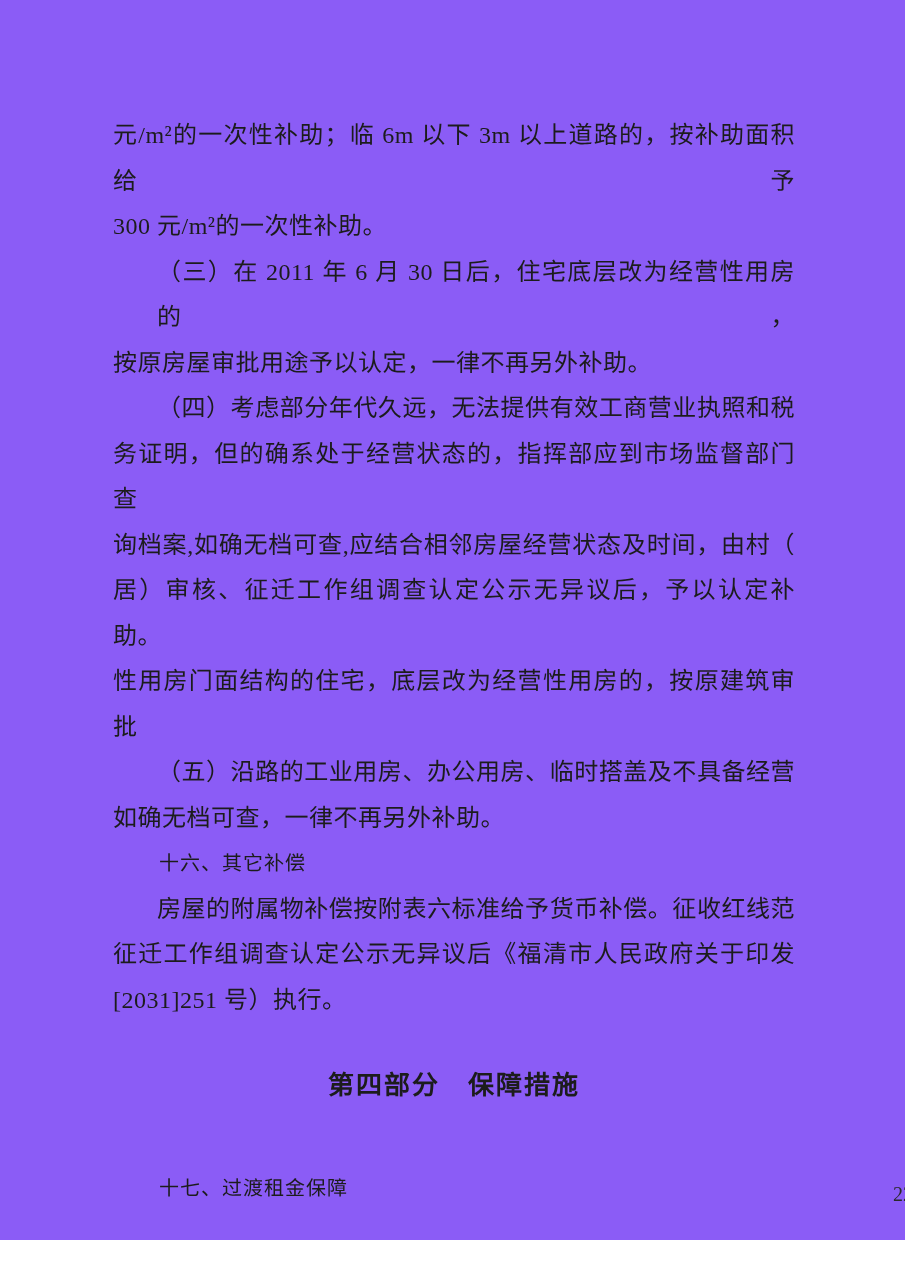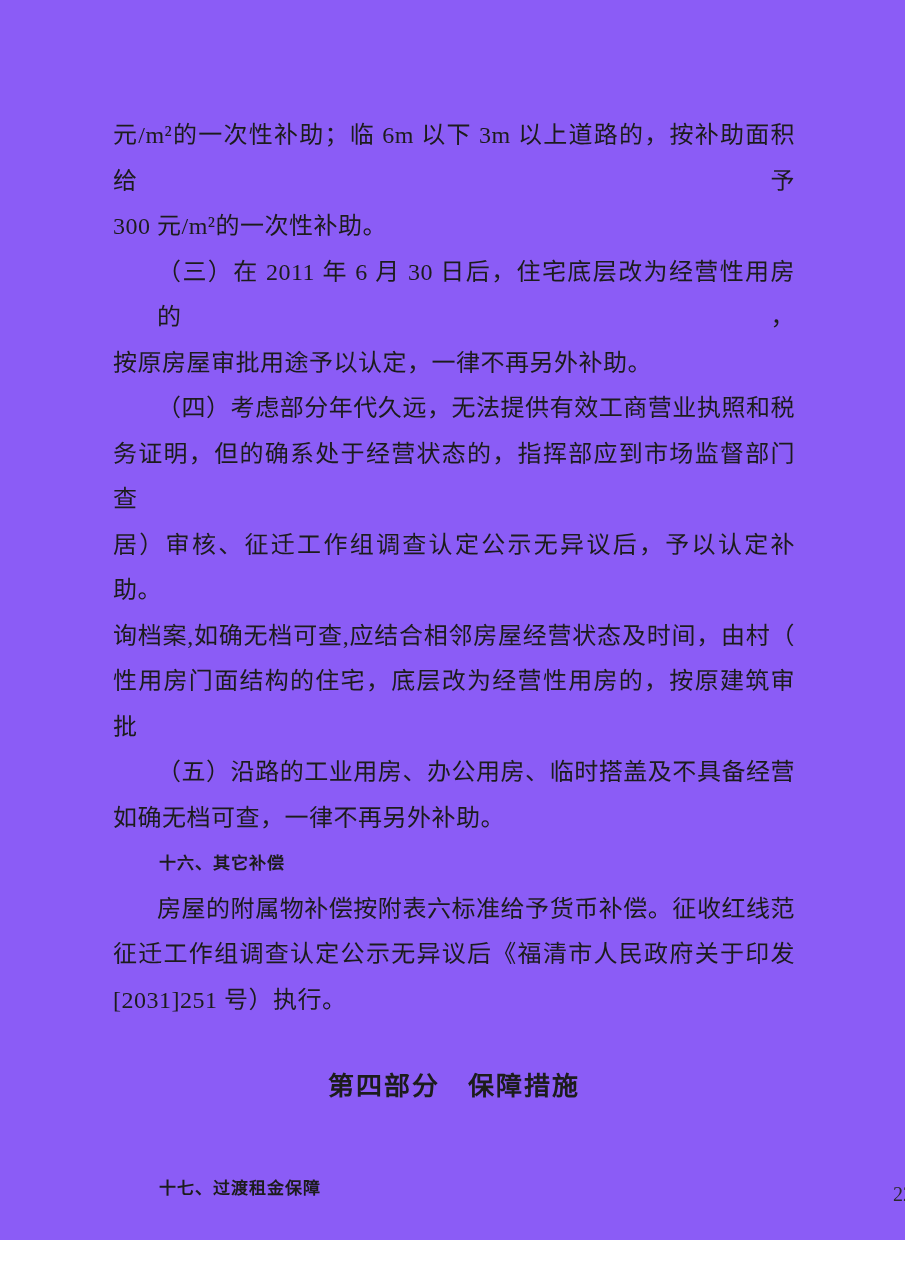--- a/index.html
+++ b/index.html
@@ -28,32 +28,32 @@
     line-height: 45.5px;
     text-align: justify;
     text-align-last: justify;
     white-space: normal;
     letter-spacing: 0.5px;
   }
   .line.end { text-align-last: left; }
   .line.first { padding-left: 44px; }
   .block.heading .line {
     font-family: "Liberation Sans", "DejaVu Sans", sans-serif;
-    font-weight: 700;
-    font-size: 17px;
+    font-weight: 400;
+    font-size: 20px;
     padding-left: 46px;
     text-align-last: left;
     letter-spacing: 1px;
   }
   .block.section-title {
     margin-top: 39px;
     margin-bottom: 56px;
   }
   .block.section-title .line {
-    font-family: Liberation Sans, sans-serif;
+    font-family: Liberation Serif, serif;
     font-weight: 700;
     font-size: 26px;
     line-height: 48px;
     text-align: left;
     text-align-last: center;
     padding-left: 0;
     letter-spacing: 2px;
   }
   .page-number {
     position: absolute;
@@ -75,22 +75,22 @@
         <div class="line">元/m²的一次性补助；临 6m 以下 3m 以上道路的，按补助面积给予</div>
         <div class="line end">300 元/m²的一次性补助。</div>
       </div>
       <div class="block body">
         <div class="line first">（三）在 2011 年 6 月 30 日后，住宅底层改为经营性用房的，</div>
         <div class="line end">按原房屋审批用途予以认定，一律不再另外补助。</div>
       </div>
       <div class="block body">
         <div class="line first">（四）考虑部分年代久远，无法提供有效工商营业执照和税</div>
         <div class="line">务证明，但的确系处于经营状态的，指挥部应到市场监督部门查</div>
+        <div class="line">询档案,如确无档可查,应结合相邻房屋经营状态及时间，由村（</div>
         <div class="line end">居）审核、征迁工作组调查认定公示无异议后，予以认定补助。</div>
-        <div class="line">询档案,如确无档可查,应结合相邻房屋经营状态及时间，由村（</div>
       </div>
       <div class="block body">
         <div class="line">性用房门面结构的住宅，底层改为经营性用房的，按原建筑审批</div>
         <div class="line first">（五）沿路的工业用房、办公用房、临时搭盖及不具备经营</div>
         <div class="line end">如确无档可查，一律不再另外补助。</div>
       </div>
       <div class="block heading">
         <div class="line end">十六、其它补偿</div>
       </div>
       <div class="block body">

